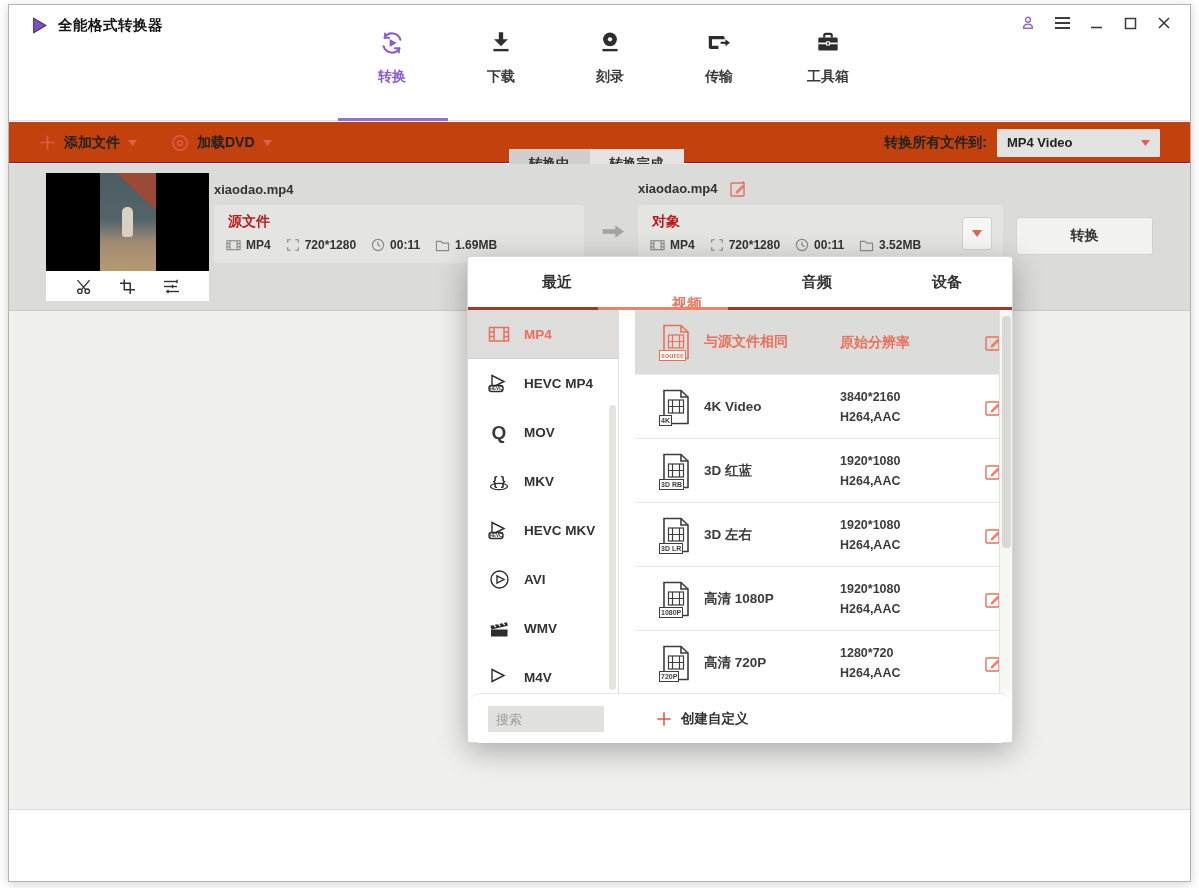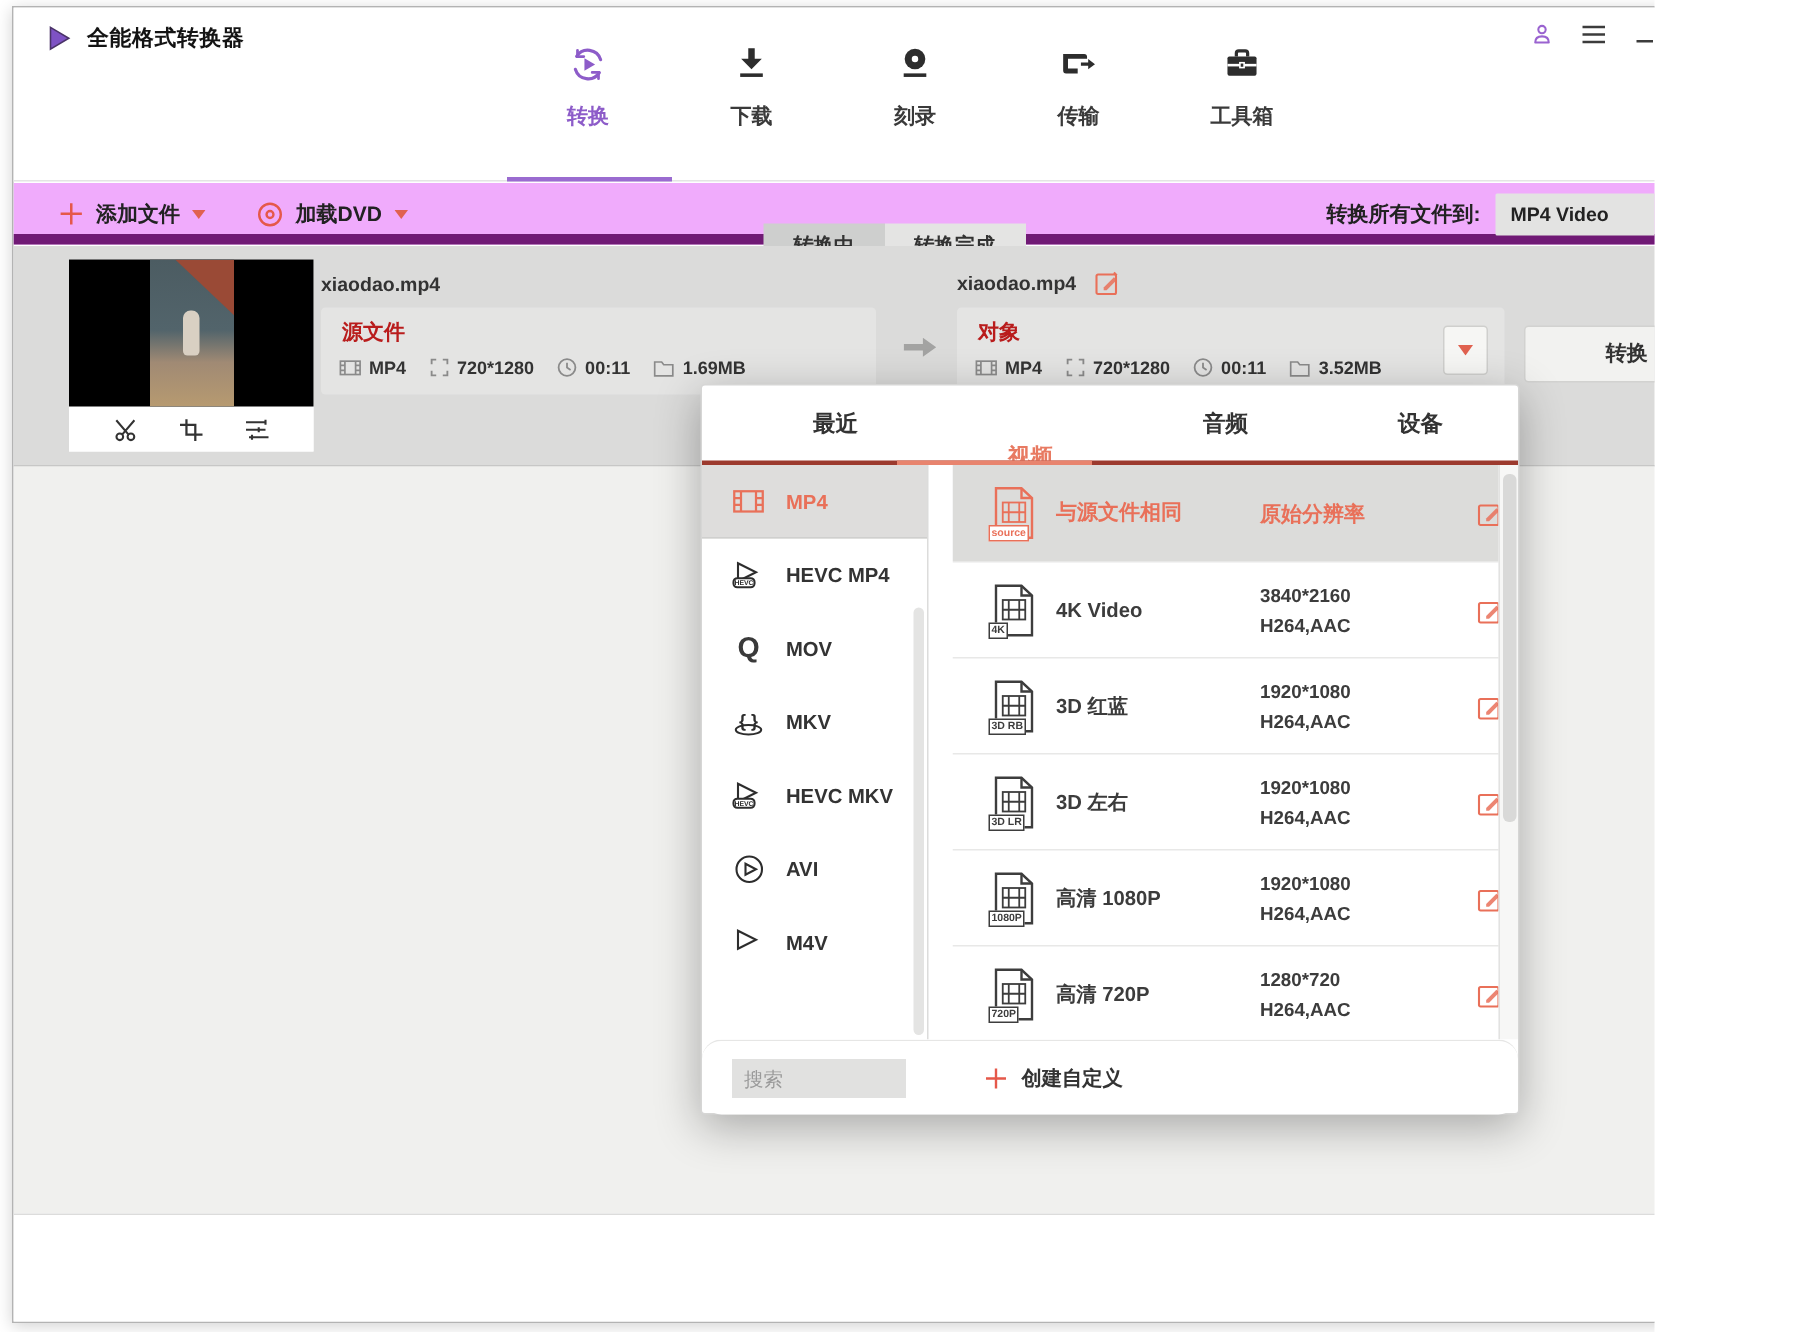--- a/index.html
+++ b/index.html
@@ -1,36 +1,36 @@
 <!DOCTYPE html>
 <html><head>
 <meta charset="utf-8">
 <style>
   * { margin:0; padding:0; box-sizing:border-box; }
   html,body { background:#fff; }
   body { font-family:"Liberation Sans","DejaVu Sans",sans-serif; color:#333; }
-  .stage { position:relative; width:1103px; height:888px; overflow:hidden; background:#fff; }
+  .stage { position:relative; width:1199px; height:888px; overflow:hidden; background:#fff; }
   .window { position:absolute; left:8px; top:4px; width:1183px; height:878px; background:#fff;
             border:1px solid #b3b3b3; box-shadow:0 2px 10px rgba(0,0,0,.18); overflow:hidden; }
   .nowrap { white-space:nowrap;font-weight:bold; }
 
   
   .header { position:absolute; left:0; top:0; width:100%; height:116px; background:#fff; border-bottom:1px solid #e4e4e4; }
   .titlebar-left { position:absolute; left:22px; top:11px; display:flex; align-items:center; gap:10px; }
   .app-title { font-size:14.5px; font-weight:bold; color:#141414; letter-spacing:.5px; }
   .win-controls { position:absolute; right:14px; top:8px; display:flex; align-items:center; gap:10px; }
   .wc-btn { width:24px; height:20px; display:flex; align-items:center; justify-content:center; cursor:pointer; }
   .nav { position:absolute; left:333px; top:24px; display:flex; gap:9px; }
   .nav-item { width:100px; display:flex; flex-direction:column; align-items:center; gap:7px; cursor:pointer; }
   .nav-item .lbl { font-size:14px; color:#3a3a3a; }
   .nav-item.active .lbl { color:#8d5cc9; }
   .nav-underline { position:absolute; left:329px; top:113px; width:110px; height:3px; background:#9a6bd0; }
 
   
-  .toolbar { position:absolute; left:0; top:117px; width:100%; height:41px; background:#f0abfc; border-bottom:7px solid #701a75; }
+  .toolbar { position:absolute; left:0; top:117px; width:100%; height:41px; background:#c2410c; border-bottom:1px solid #701a75; }
   .tb-left { position:absolute; left:30px; top:0; height:41px; display:flex; align-items:center; gap:34px; }
   .tb-btn { display:flex; align-items:center; gap:8px; cursor:pointer; }
   .tb-btn .lbl { font-size:14px; color:#222; }
   .tb-tabs { position:absolute; left:500px; top:5px; display:flex;margin-top:22px; }
   .tb-tab { height:30px; padding:0 20px; display:flex; align-items:center; font-size:13.5px; color:#333; cursor:pointer; }
   .tb-tab.active { background:#cecfce; }
   .tb-tab.inactive { background:#e4e4e3; }
   .tb-right { position:absolute; right:30px; top:0; height:41px; display:flex; align-items:center; gap:10px; }
   .tb-right .lbl { font-size:14px; color:#222; }
   .fmt-select { width:163px; height:28px; background:#e3e3e2; display:flex; align-items:center; padding:0 10px; cursor:pointer; border-radius:1px; }
@@ -455,20 +455,30 @@
           <span class="ic">
             <svg width="21" height="21" viewBox="0 0 21 21" fill="none" stroke="#2d2d2d" stroke-width="1.4">
                   <circle cx="10.5" cy="10.5" r="8.5"></circle>
                   <path d="M8 6.8 15 10.5 8 14.2z"></path>
                 </svg>
           </span>
           <span class="lbl nowrap">AVI</span>
         </div>
         <div class="fmt-item">
           <span class="ic">
+            <svg width="22" height="20" viewBox="0 0 22 20">
+                  <path d="M2.5 6.8 19 3.2l.8 3.6-16.5 3.6z" fill="#2d2d2d"></path>
+                  <path d="M5.5 5.4l2.2 2.8M10 4.4l2.2 2.8M14.5 3.4l2.2 2.8" stroke="#fff" stroke-width="1.2"></path>
+                  <rect x="3" y="10.5" width="16.5" height="7" fill="#2d2d2d"></rect>
+                </svg>
+          </span>
+          <span class="lbl nowrap">WMV</span>
+        </div>
+        <div class="fmt-item">
+          <span class="ic">
             <svg width="24" height="22" viewBox="0 0 24 22" fill="none" stroke="#2d2d2d" stroke-width="1.4">
                   <path d="M5 2.5 17 8.5 5 14.5z"></path>
                 </svg>
           </span>
           <span class="lbl nowrap">M4V</span>
         </div>
       </div>
       <div class="pp-left-scroll"></div>
       <div class="pp-divider"></div>
 

